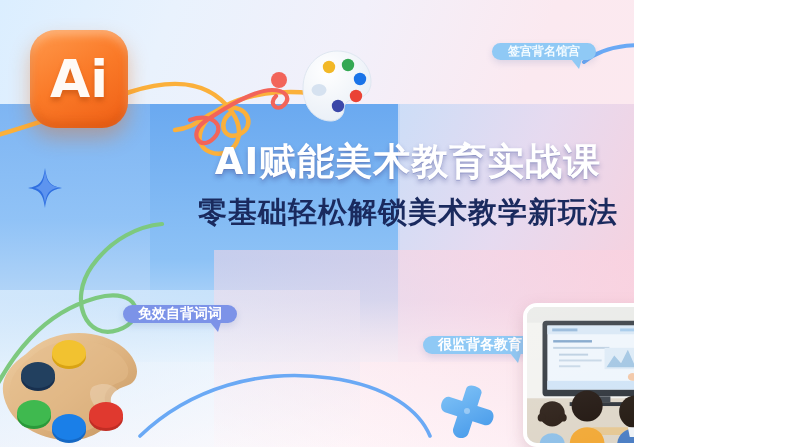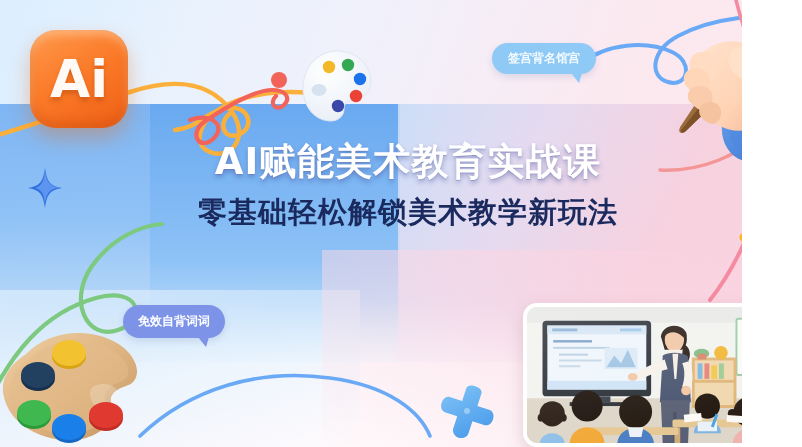--- a/index.html
+++ b/index.html
@@ -1,19 +1,19 @@
 <!DOCTYPE html>
 <html><head>
 <meta charset="utf-8">
 <style>
   html,body{margin:0;padding:0;background:#fff;}
   body{font-family:"Liberation Sans","DejaVu Sans",sans-serif;}
 
   .banner{
-    position:relative;width:742px;height:447px;overflow:hidden;
+    position:relative;width:634px;height:447px;overflow:hidden;
     background:linear-gradient(110deg,#dbeeff 0%,#e9f2fd 22%,#f2f0fa 46%,#fbe9f0 70%,#fde9ee 100%);
   }
 
   
   .block-blue{
     position:absolute;left:0;top:104px;width:398px;height:258px;
     background:linear-gradient(180deg,#79b2f2 0%,#8cc0f6 45%,#cfe4f8 100%);
     opacity:.95;
   }
   .block-blue2{
@@ -87,30 +87,30 @@
     white-space:nowrap;
   }
   .hl-3{
     font-family:"DejaVu Sans","Liberation Sans",sans-serif;
     font-weight:bold;color:#1a2a5e;font-size:29px;line-height:40px;
     letter-spacing:1px;margin-top:8px;white-space:nowrap;
   }
 
   
   .tag{
-    position:absolute;border-radius:17px;padding:8px 15px;
+    position:absolute;border-radius:17px;padding:0 15px;
     font-family:"DejaVu Sans","Liberation Sans",sans-serif;
-    font-size:12px;font-weight:bold;white-space:nowrap;
+    font-size:14px;font-weight:bold;white-space:nowrap;
     box-shadow:0 3px 7px rgba(90,110,170,.18);
   }
   .tag:after{
     content:"";position:absolute;width:0;height:0;
     border-left:8px solid transparent;border-right:3px solid transparent;
   }
-  .tag-a{left:492px;top:43px;background:#8fc9f5;color:#f3fbff;font-size:12px;padding:7px 16px;}
+  .tag-a{left:492px;top:43px;background:#8fc9f5;color:#f3fbff;font-size:12px;padding:0 16px;}
   .tag-a:after{right:14px;bottom:-9px;border-top:10px solid #8fc9f5;}
   .tag-b{left:123px;top:305px;background:#7c93e8;color:#ffffff;}
   .tag-b:after{right:16px;bottom:-9px;border-top:10px solid #7c93e8;}
   .tag-c{left:210px;top:376px;background:#f7b9b0;color:#fdf3f1;}
   .tag-c:after{left:16px;bottom:-9px;border-top:10px solid #f7b9b0;}
   .tag-d{left:423px;top:336px;background:#8fc9f5;color:#ffffff;}
   .tag-d:after{right:16px;bottom:-9px;border-top:10px solid #8fc9f5;}
 
   
   .photo-card{
@@ -265,20 +265,21 @@
     </g>
   </svg>
 
   <div class="headline">
     <div class="hl-1">AI赋能美术教育实战课</div>
     <div class="hl-3">零基础轻松解锁美术教学新玩法</div>
   </div>
 
   <div class="tag tag-a">签宫背名馆宫</div>
   <div class="tag tag-b">免效自背词词</div>
+  <div class="tag tag-d">很监背各教育</div>
 
   <div class="photo-card">
     <svg class="photo-inner" viewBox="0 0 264 144" preserveAspectRatio="xMidYMid slice">
 
       <rect x="0" y="0" width="264" height="144" fill="#eef0ee"></rect>
       <rect x="0" y="0" width="264" height="96" fill="#f2f2ef"></rect>
       <rect x="0" y="96" width="264" height="48" fill="#ded6c8"></rect>
 
       <rect x="0" y="0" width="264" height="18" fill="#e8e9e6"></rect>
 

